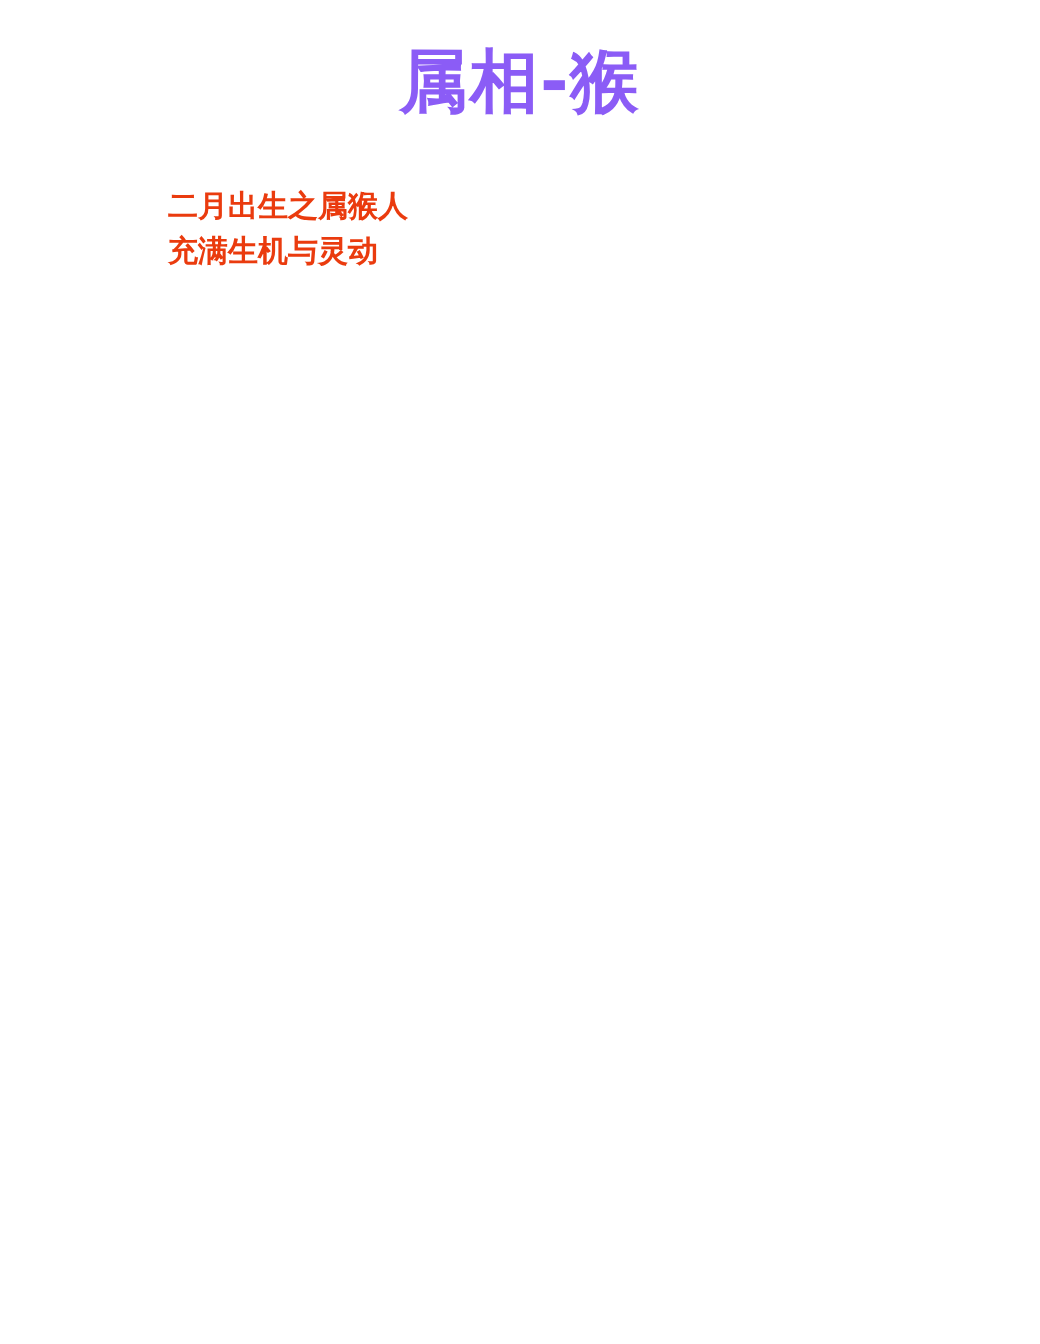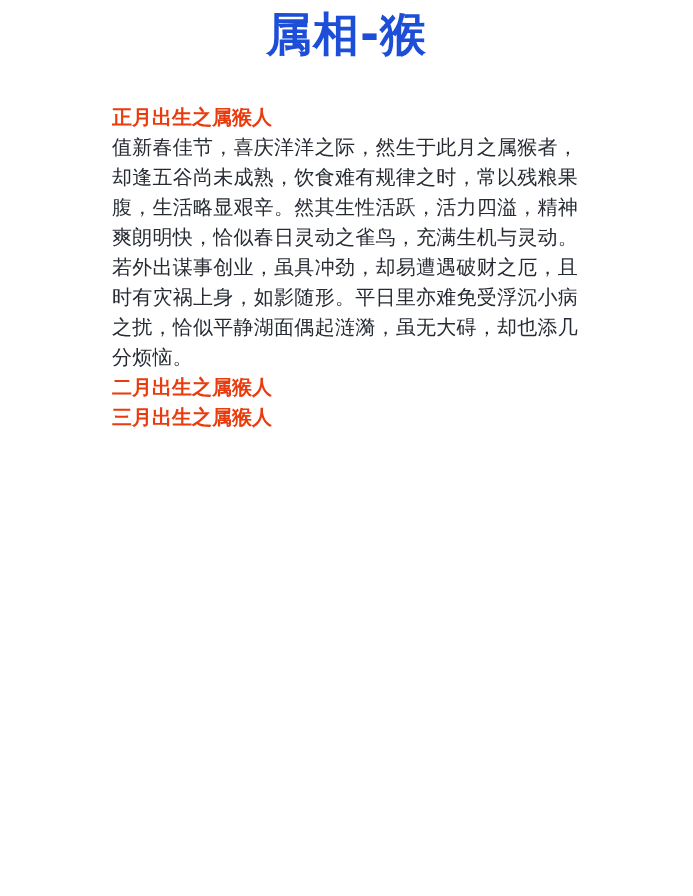--- a/index.html
+++ b/index.html
@@ -9,27 +9,27 @@
   }
   .page {
     position: relative;
     width: 693px;
     height: 896px;
     background: #ffffff;
     overflow: hidden;
     font-family: "DejaVu Sans", "Liberation Sans", sans-serif;
   }
   .page-title {
-    margin-top: 4px;
+    margin-top: 24px;
     text-align: center;
     font-size: 46px;
     line-height: 60px;
     font-weight: 900;
     letter-spacing: 1px;
-    color: #1d4ed8;
+    color: #8b5cf6;
   }
   .content {
     margin: 38px 0 0 112px;
     width: 466px;
   }
   .section-heading {
     margin: 0;
     font-size: 20px;
     line-height: 30px;
     font-weight: 700;
@@ -45,27 +45,23 @@
   }
 </style>
 </head>
 <body>
 
 <div class="page">
   <h1 class="page-title">属相-猴</h1>
 
   <div class="content">
 
-    <section>
-      <h2 class="section-heading">正月出生之属猴人</h2>
-      <p class="section-body">值新春佳节，喜庆洋洋之际，然生于此月之属猴者，却逢五谷尚未成熟，饮食难有规律之时，常以残粮果腹，生活略显艰辛。然其生性活跃，活力四溢，精神爽朗明快，恰似春日灵动之雀鸟，充满生机与灵动。若外出谋事创业，虽具冲劲，却易遭遇破财之厄，且时有灾祸上身，如影随形。平日里亦难免受浮沉小病之扰，恰似平静湖面偶起涟漪，虽无大碍，却也添几分烦恼。</p>
-    </section>
 
     <section>
       <h2 class="section-heading">二月出生之属猴人</h2>
     </section>
 
     <section>
-      <h2 class="section-heading">三月出生之属猴人</h2>
+      <h2 class="section-heading">充满生机与灵动</h2>
     </section>
 
   </div>
 </div>
 
 </body></html>

